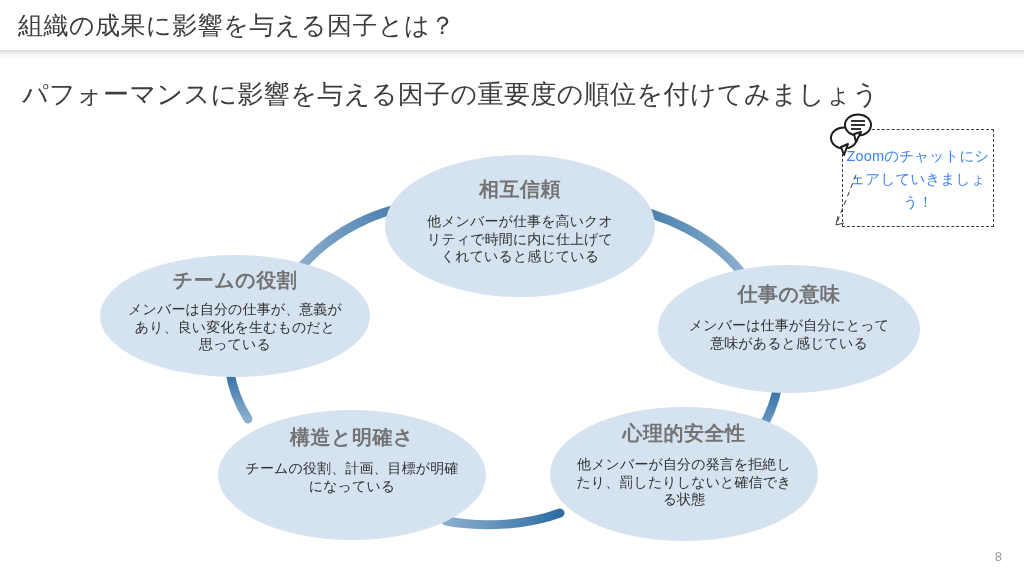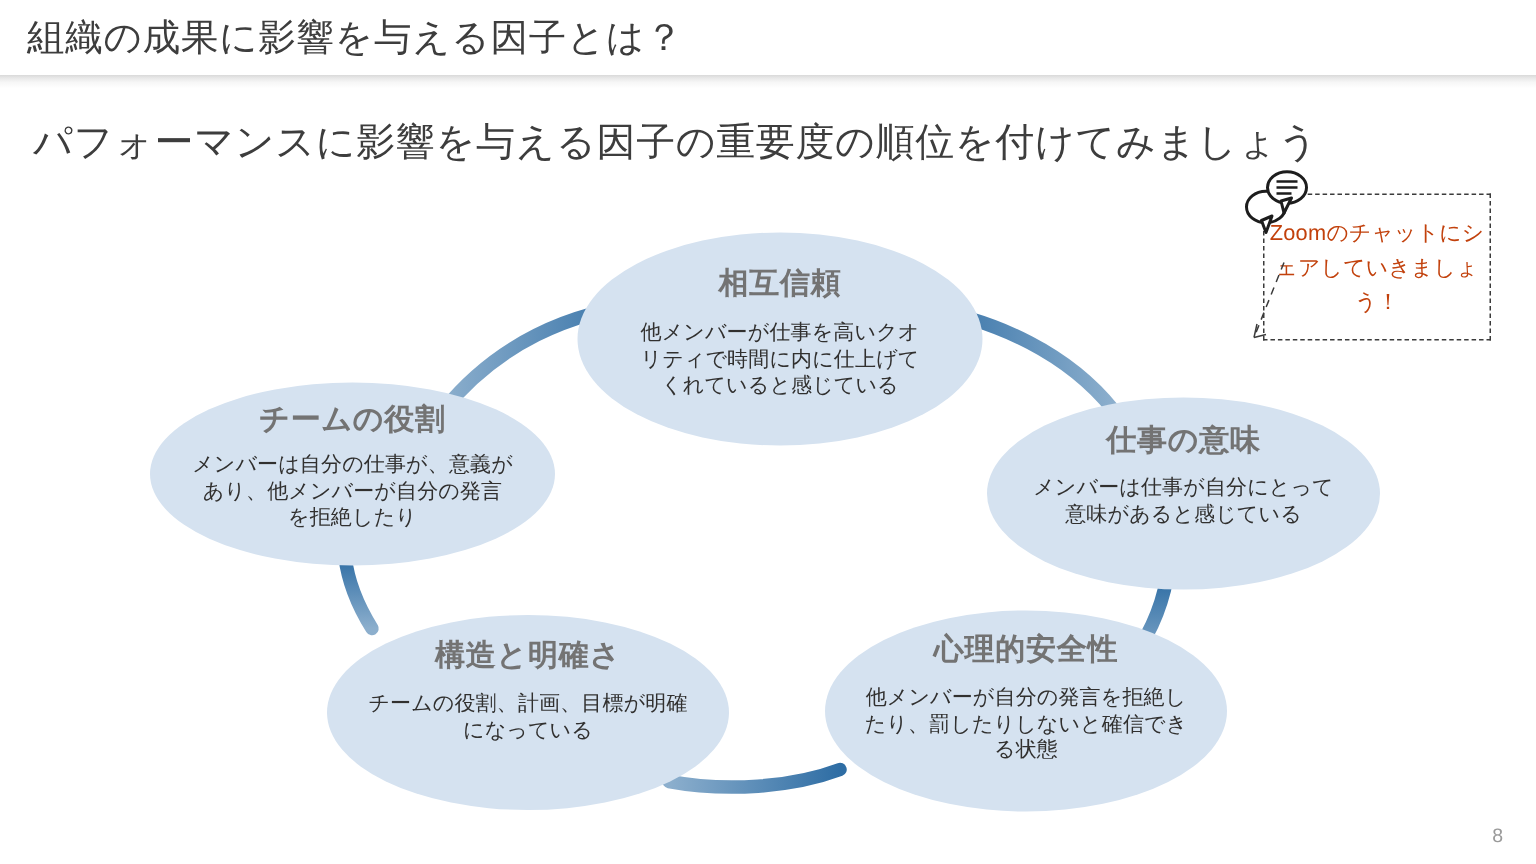--- a/index.html
+++ b/index.html
@@ -145,21 +145,21 @@
     box-sizing: border-box;
   }
   #chat-callout-text {
     position: absolute;
     left: 0;
     top: 16px;
     width: 152px;
     text-align: center;
     font-size: 14.5px;
     line-height: 23px;
-    color: #c2410c;
+    color: #3b82f6;
     letter-spacing: 0.2px;
   }
   #chat-icon {
     position: absolute;
     left: -16px;
     top: -18px;
     width: 52px;
     height: 50px;
   }
   #callout-tail {
@@ -235,21 +235,21 @@
       <div class="node-body">他メンバーが自分の発言を拒絶したり、罰したりしないと確信できる状態</div>
     </div>
 
     <div class="node" id="node-structure">
       <div class="node-title">構造と明確さ</div>
       <div class="node-body">チームの役割、計画、目標が明確になっている</div>
     </div>
 
     <div class="node" id="node-impact">
       <div class="node-title">チームの役割</div>
-      <div class="node-body">メンバーは自分の仕事が、意義があり、他メンバーが自分の発言を拒絶したり</div>
+      <div class="node-body">メンバーは自分の仕事が、意義があり、良い変化を生むものだと思っている</div>
     </div>
 
   </div>
 
   <div id="chat-callout">
     <div id="chat-callout-box"></div>
     <div id="chat-callout-text">Zoomのチャットにシェアしていきましょう！</div>
 
     <svg id="callout-tail" viewBox="0 0 26 62">
       <path d="M 24 4 L 4 54" fill="none" stroke="#3b3b3b" stroke-width="1" stroke-dasharray="5 4"></path>

